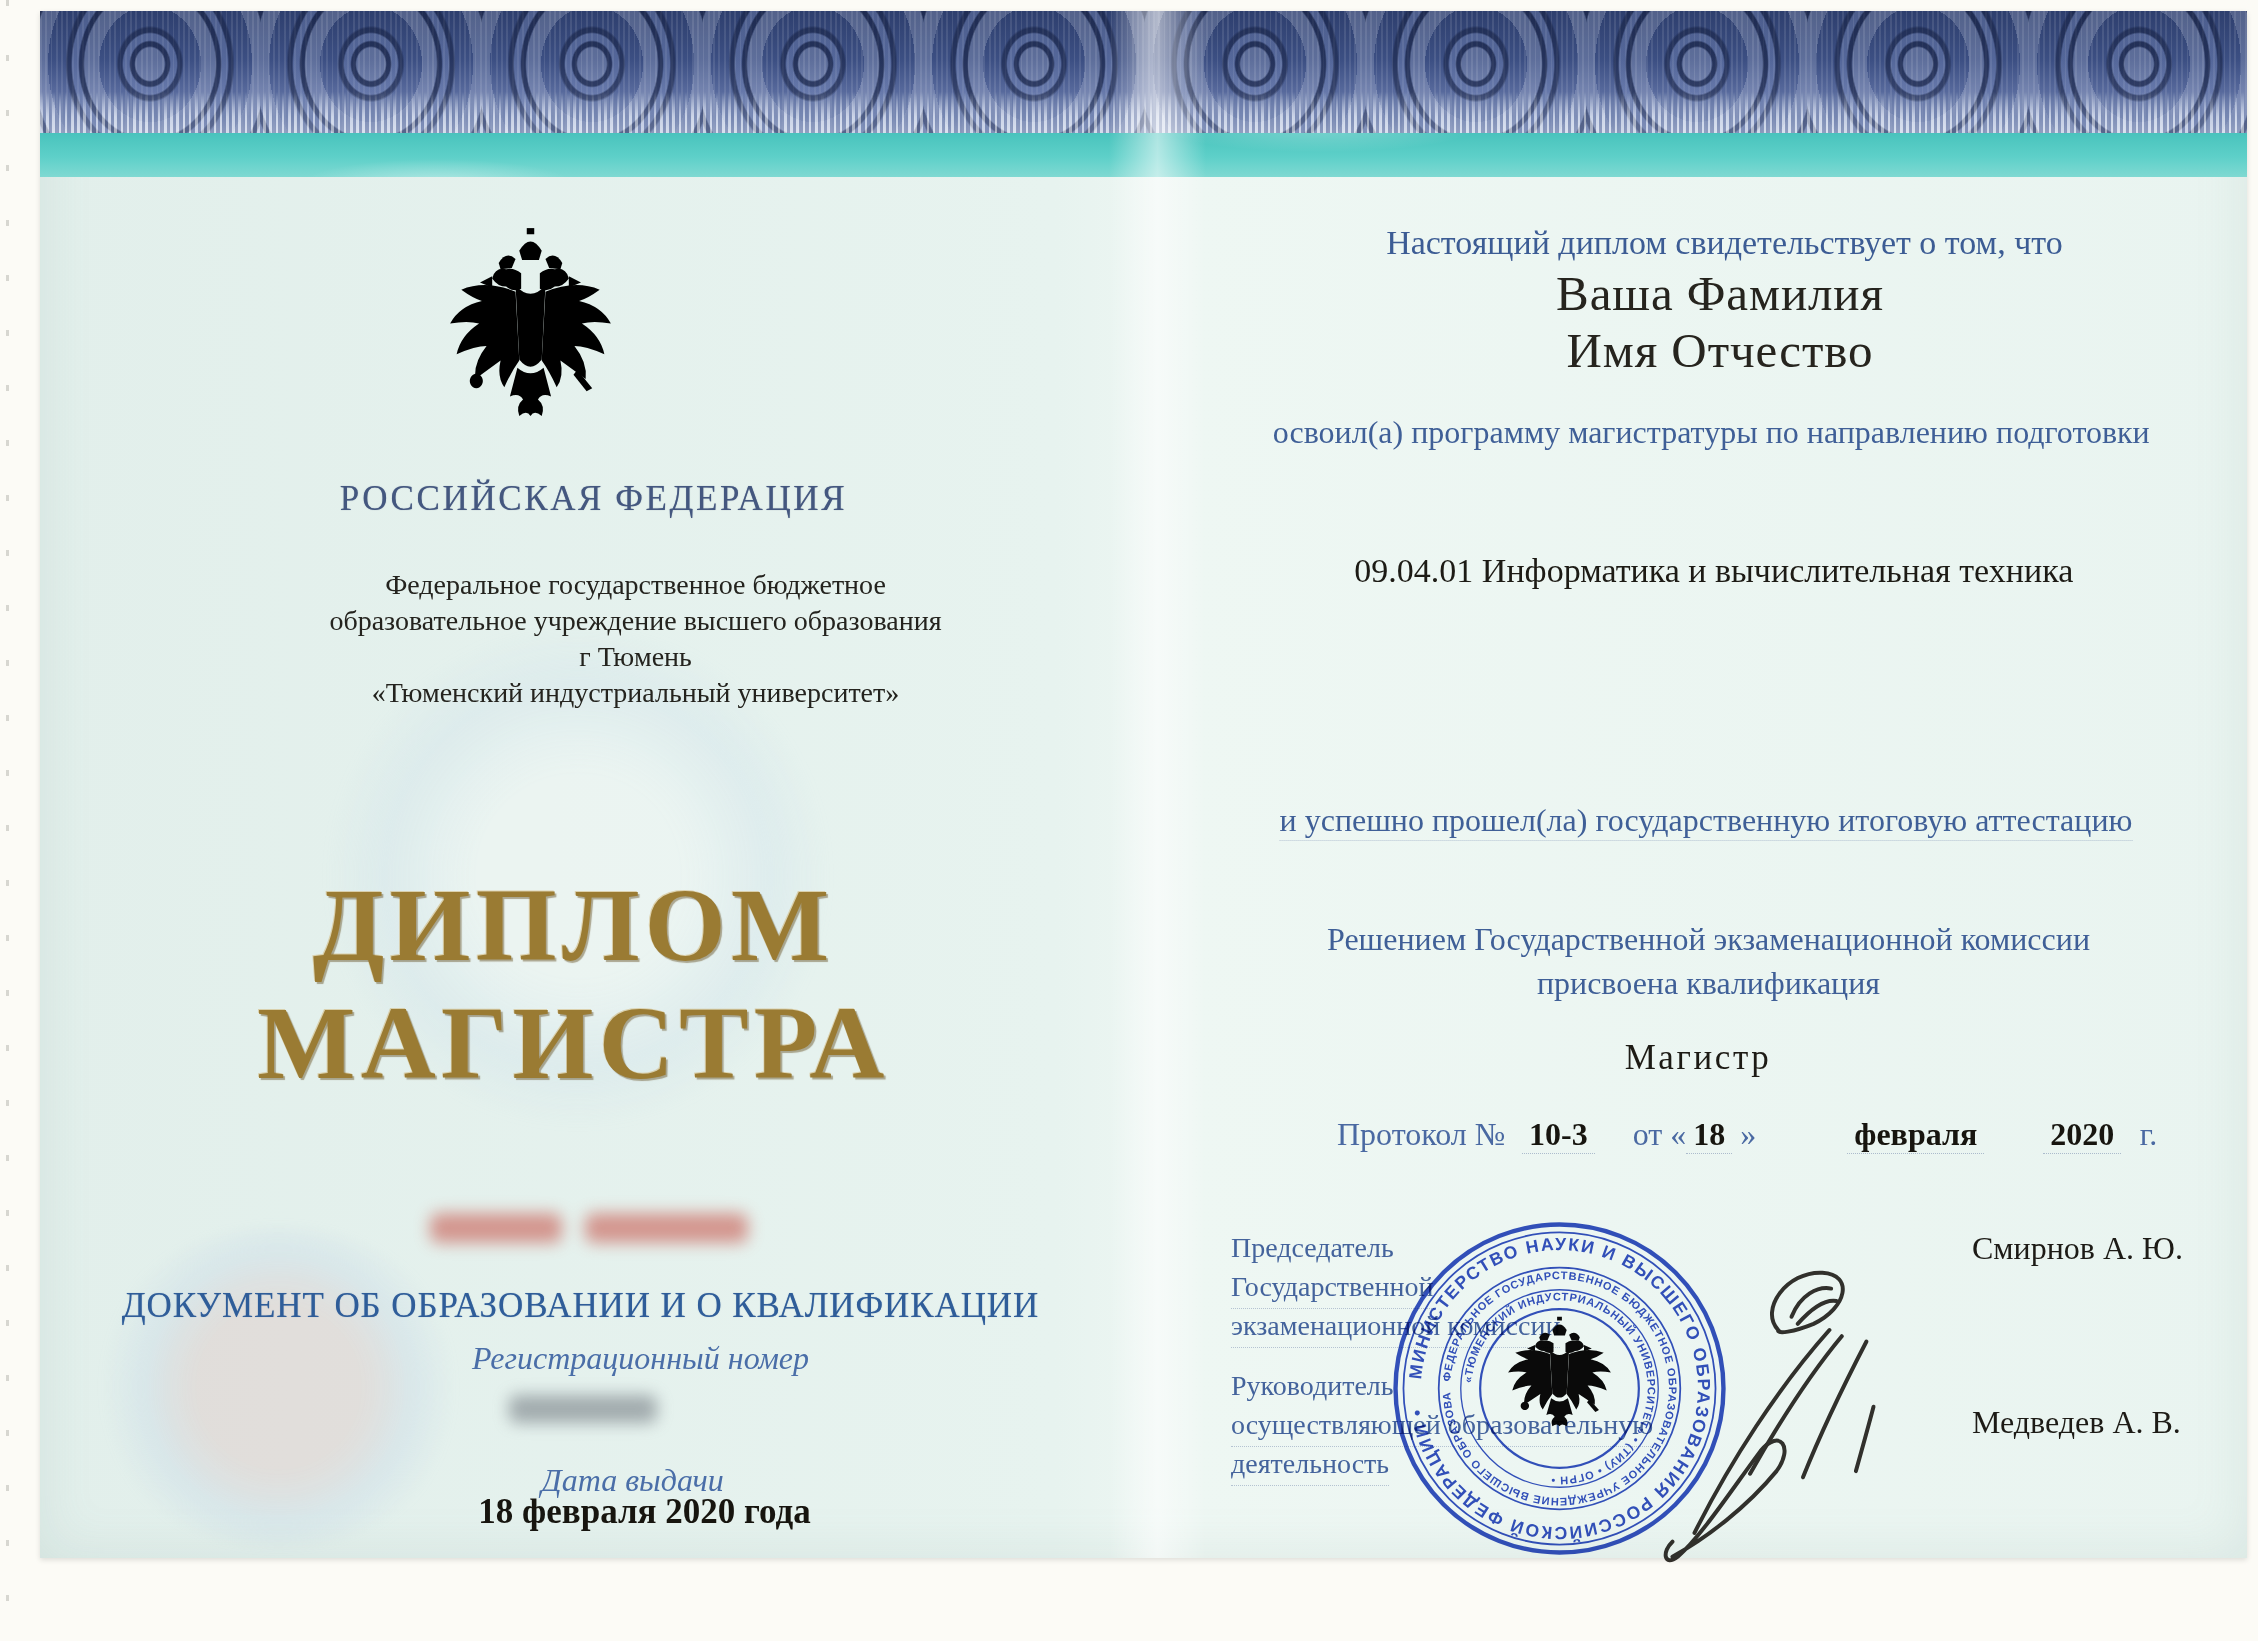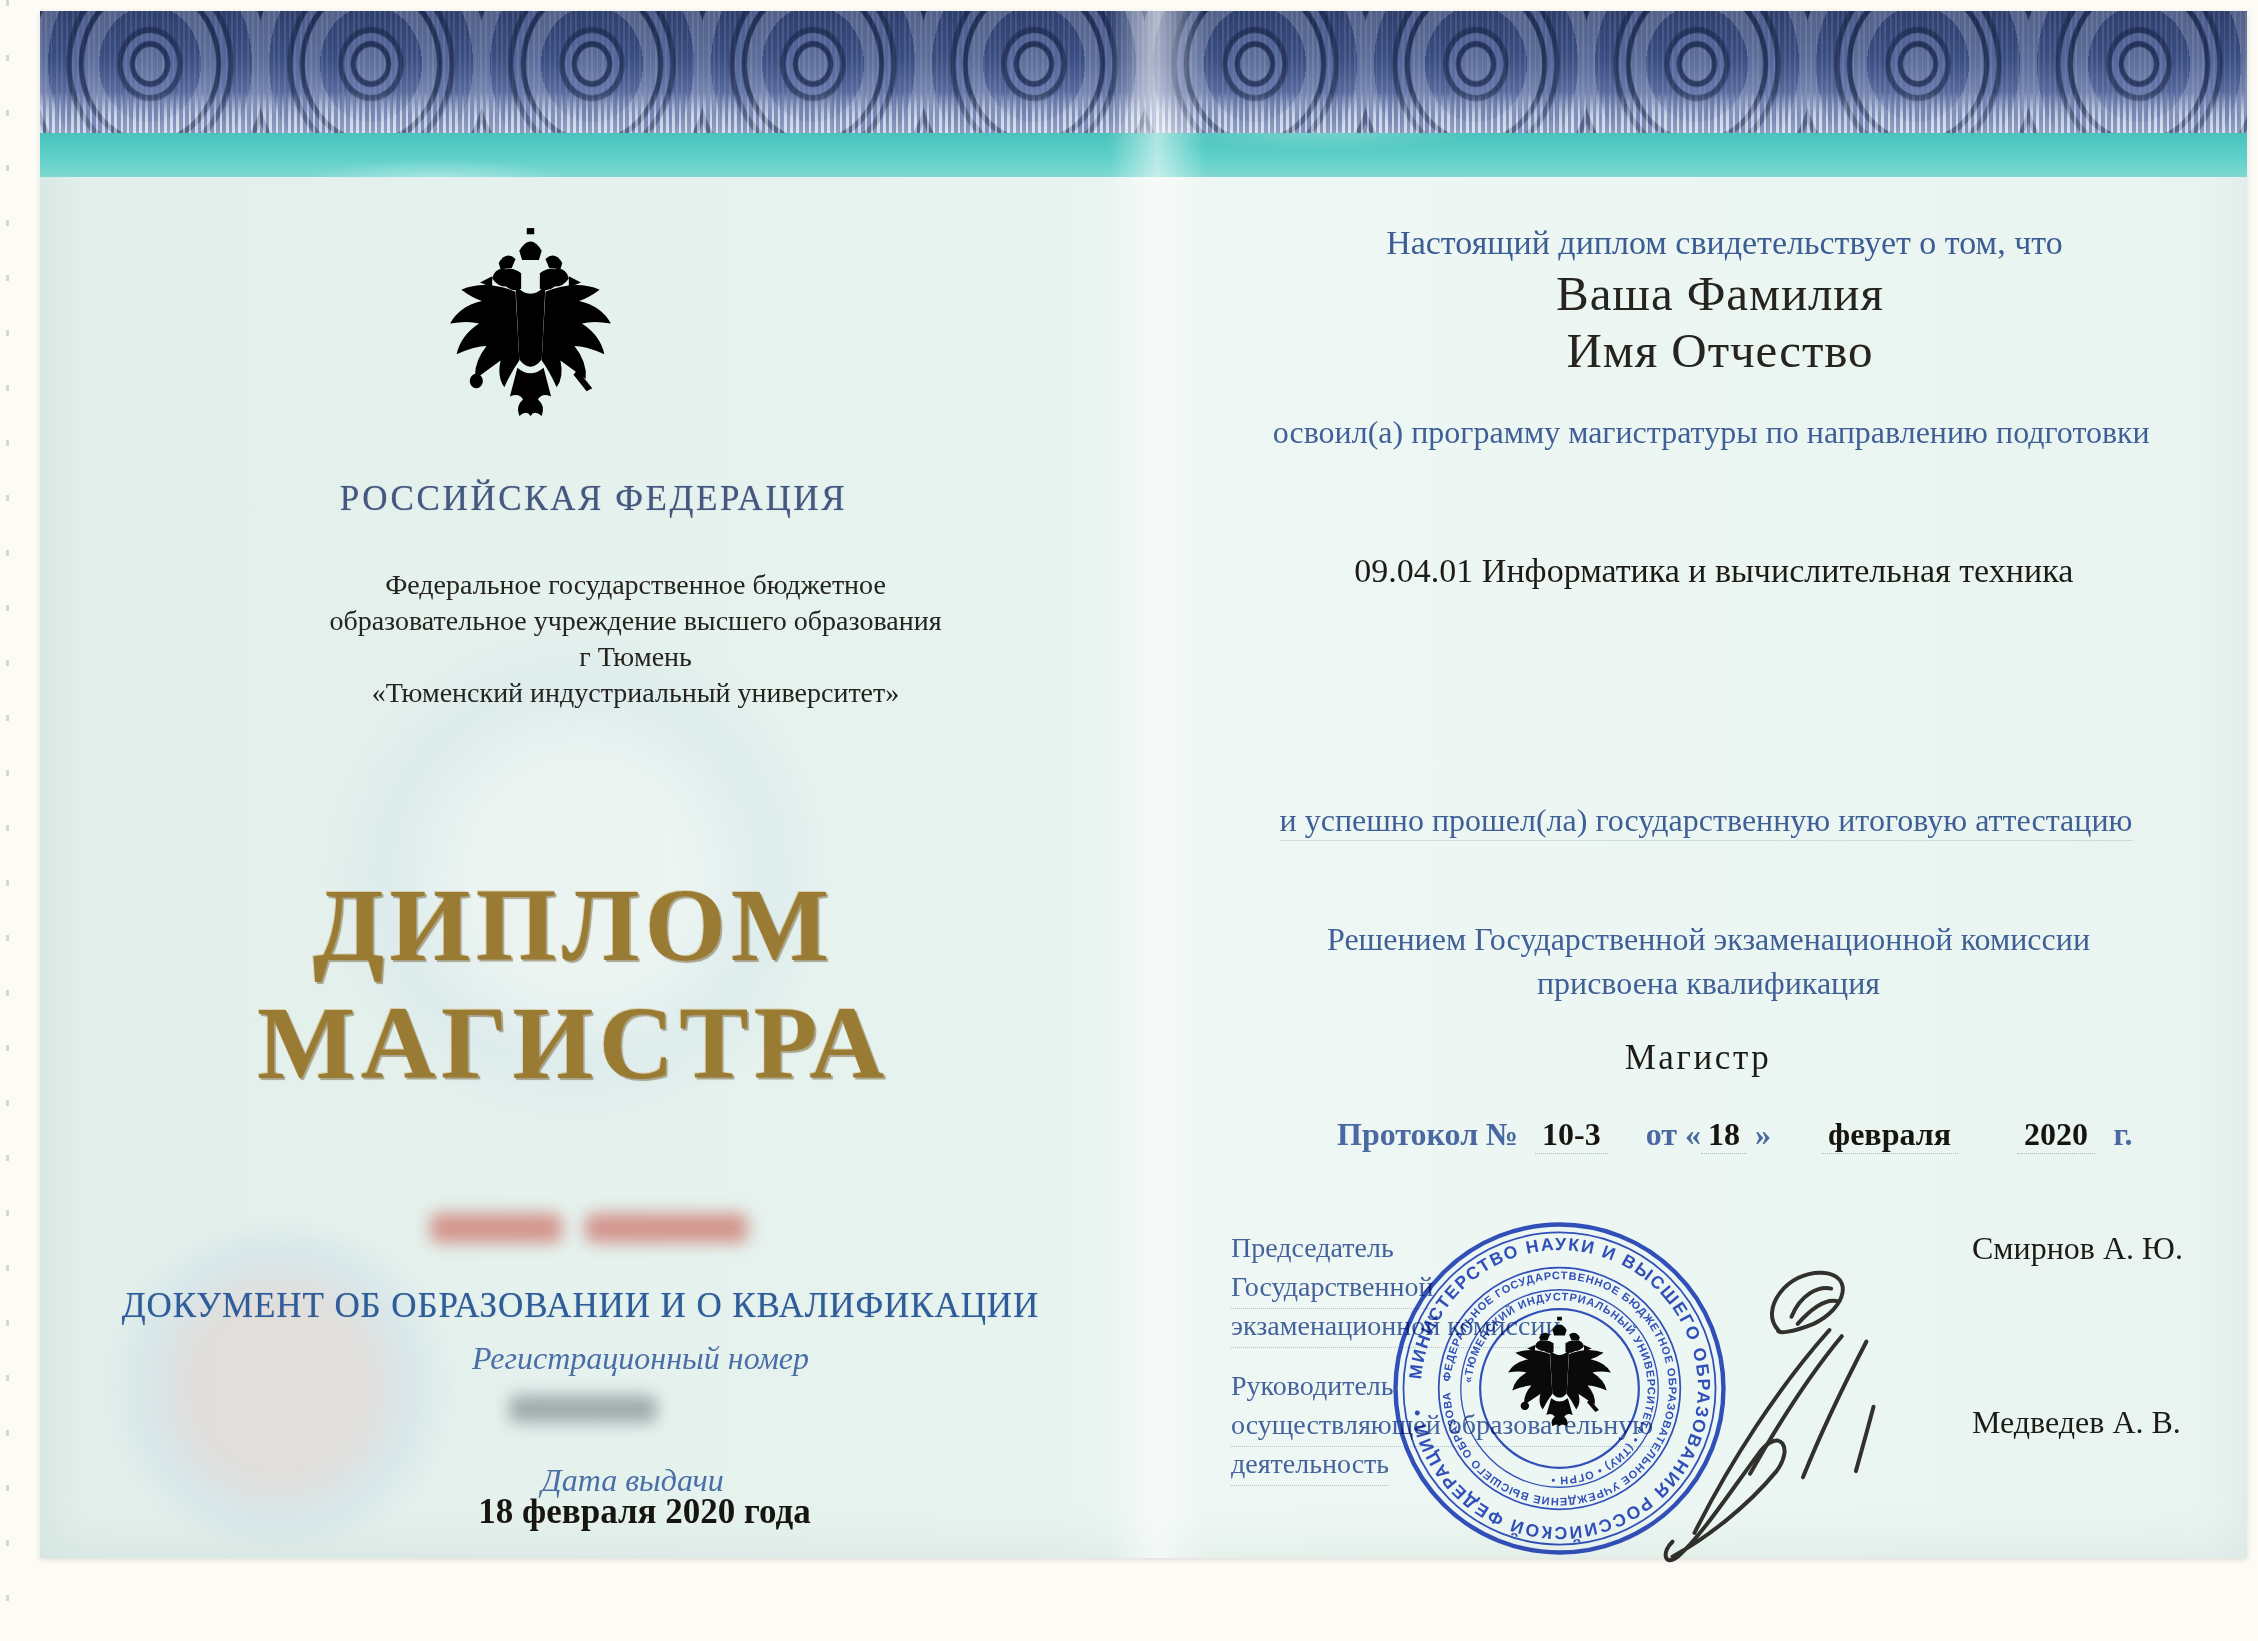--- a/index.html
+++ b/index.html
@@ -62,21 +62,21 @@
   .italic-label{font-style:italic;font-size:32px;color:#4a6ea8;}
   .date-value{font-size:35px;font-weight:bold;color:#17150f;}
 
   .intro-line{font-size:34px;color:#3c5c94;}
   .holder{font-size:49px;color:#26241e;letter-spacing:0.9px;}
   .blue-body{font-size:32px;color:#3f5f97;}
   .program-line{font-size:34px;color:#1d1b15;}
   .qual{font-size:35px;letter-spacing:2.6px;color:#1d1b15;margin-top:18px;}
 
   .protocol{position:absolute;left:1297px;top:1105px;white-space:nowrap;font-size:32px;}
-  .protocol .b{color:#4a69a2;font-weight:bold;}
+  .protocol .b{color:#4a69a2;}
   .protocol .k{color:#17150f;font-weight:bold;}
   .blank{border-bottom:1.8px dotted rgba(96,118,160,.45);padding:0 7px 1.8px 7px;}
 
   .officials{font-size:28px;color:#44639c;line-height:39px;}
   .off-line{position:absolute;white-space:nowrap;}
   .dotted{border-bottom:1.8px dotted rgba(96,118,160,.40);padding-bottom:2.6px;font-family:Liberation Serif, serif;}
   .sig-name{position:absolute;font-size:32px;color:#1d1b16;white-space:nowrap;}
 
   .blur-red{position:absolute;display:flex;gap:23px;filter:blur(8px);opacity:.6;}
   .blur-red i{display:block;height:30px;border-radius:8.8px;background:#c85a50;}
@@ -168,21 +168,21 @@
       <div class="cline blue-body" style="top:910px;margin-left:-11.5px">Решением Государственной экзаменационной комиссии</div>
       <div class="cline blue-body" style="top:954px;margin-left:-11.5px">присвоена квалификация</div>
       <div class="cline qual" style="top:1009px;margin-left:-22px">Магистр</div>
     </div>
 
     <div class="protocol">
       <span class="b">Протокол №</span>
       <span class="k blank" style="margin-left:8.8px">10-3</span>
       <span class="b" style="margin-left:30px">от «</span><span class="k blank">18</span>
       <span class="b">»</span>
-      <span class="k blank" style="margin-left:42px">февраля</span>
+      <span class="k blank" style="margin-left:83px">февраля</span>
       <span class="k blank" style="margin-left:51px">2020</span>
       <span class="b" style="margin-left:10.6px">г.</span>
     </div>
 
     <div class="officials">
       <div class="off-line" style="left:1191px;top:1217px">Председатель</div>
       <div class="off-line dotted" style="left:1191px;top:1256px">Государственной</div>
       <div class="off-line dotted" style="left:1191px;top:1295px">экзаменационной комиссии</div>
       <div class="off-line" style="left:1191px;top:1355px">Руководитель</div>
       <div class="off-line dotted" style="left:1191px;top:1394px">осуществляющей образовательную</div>

